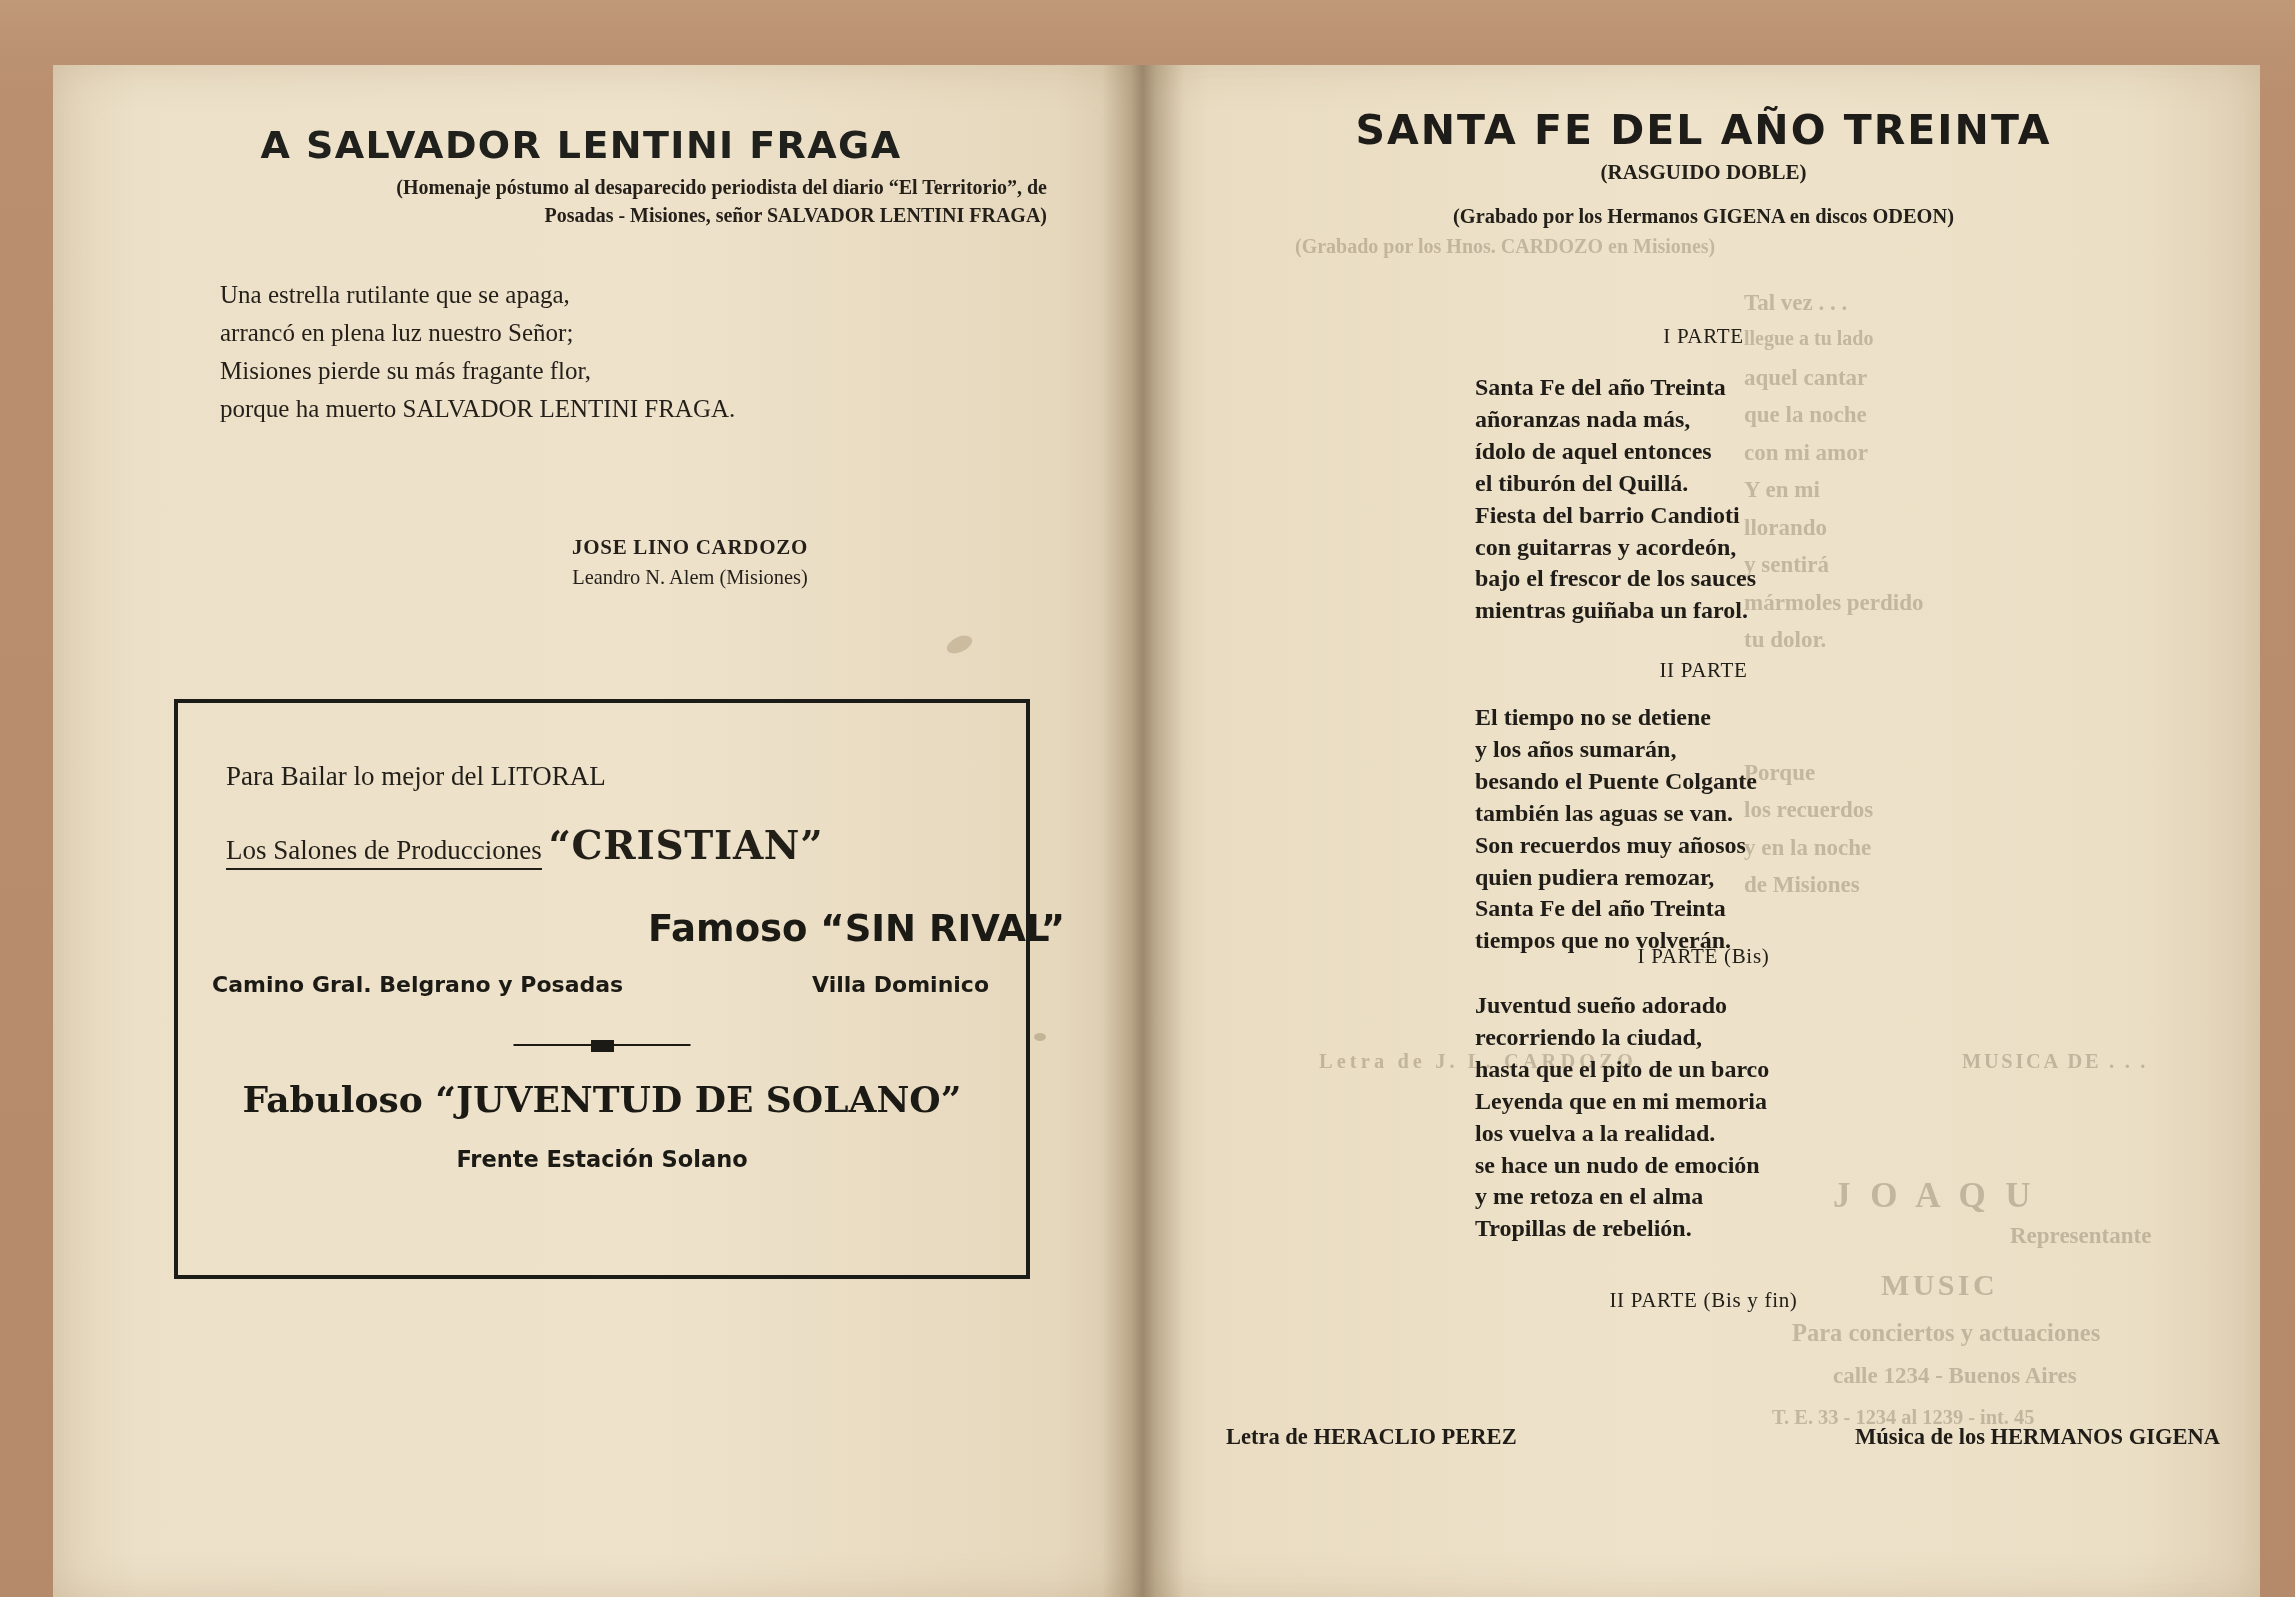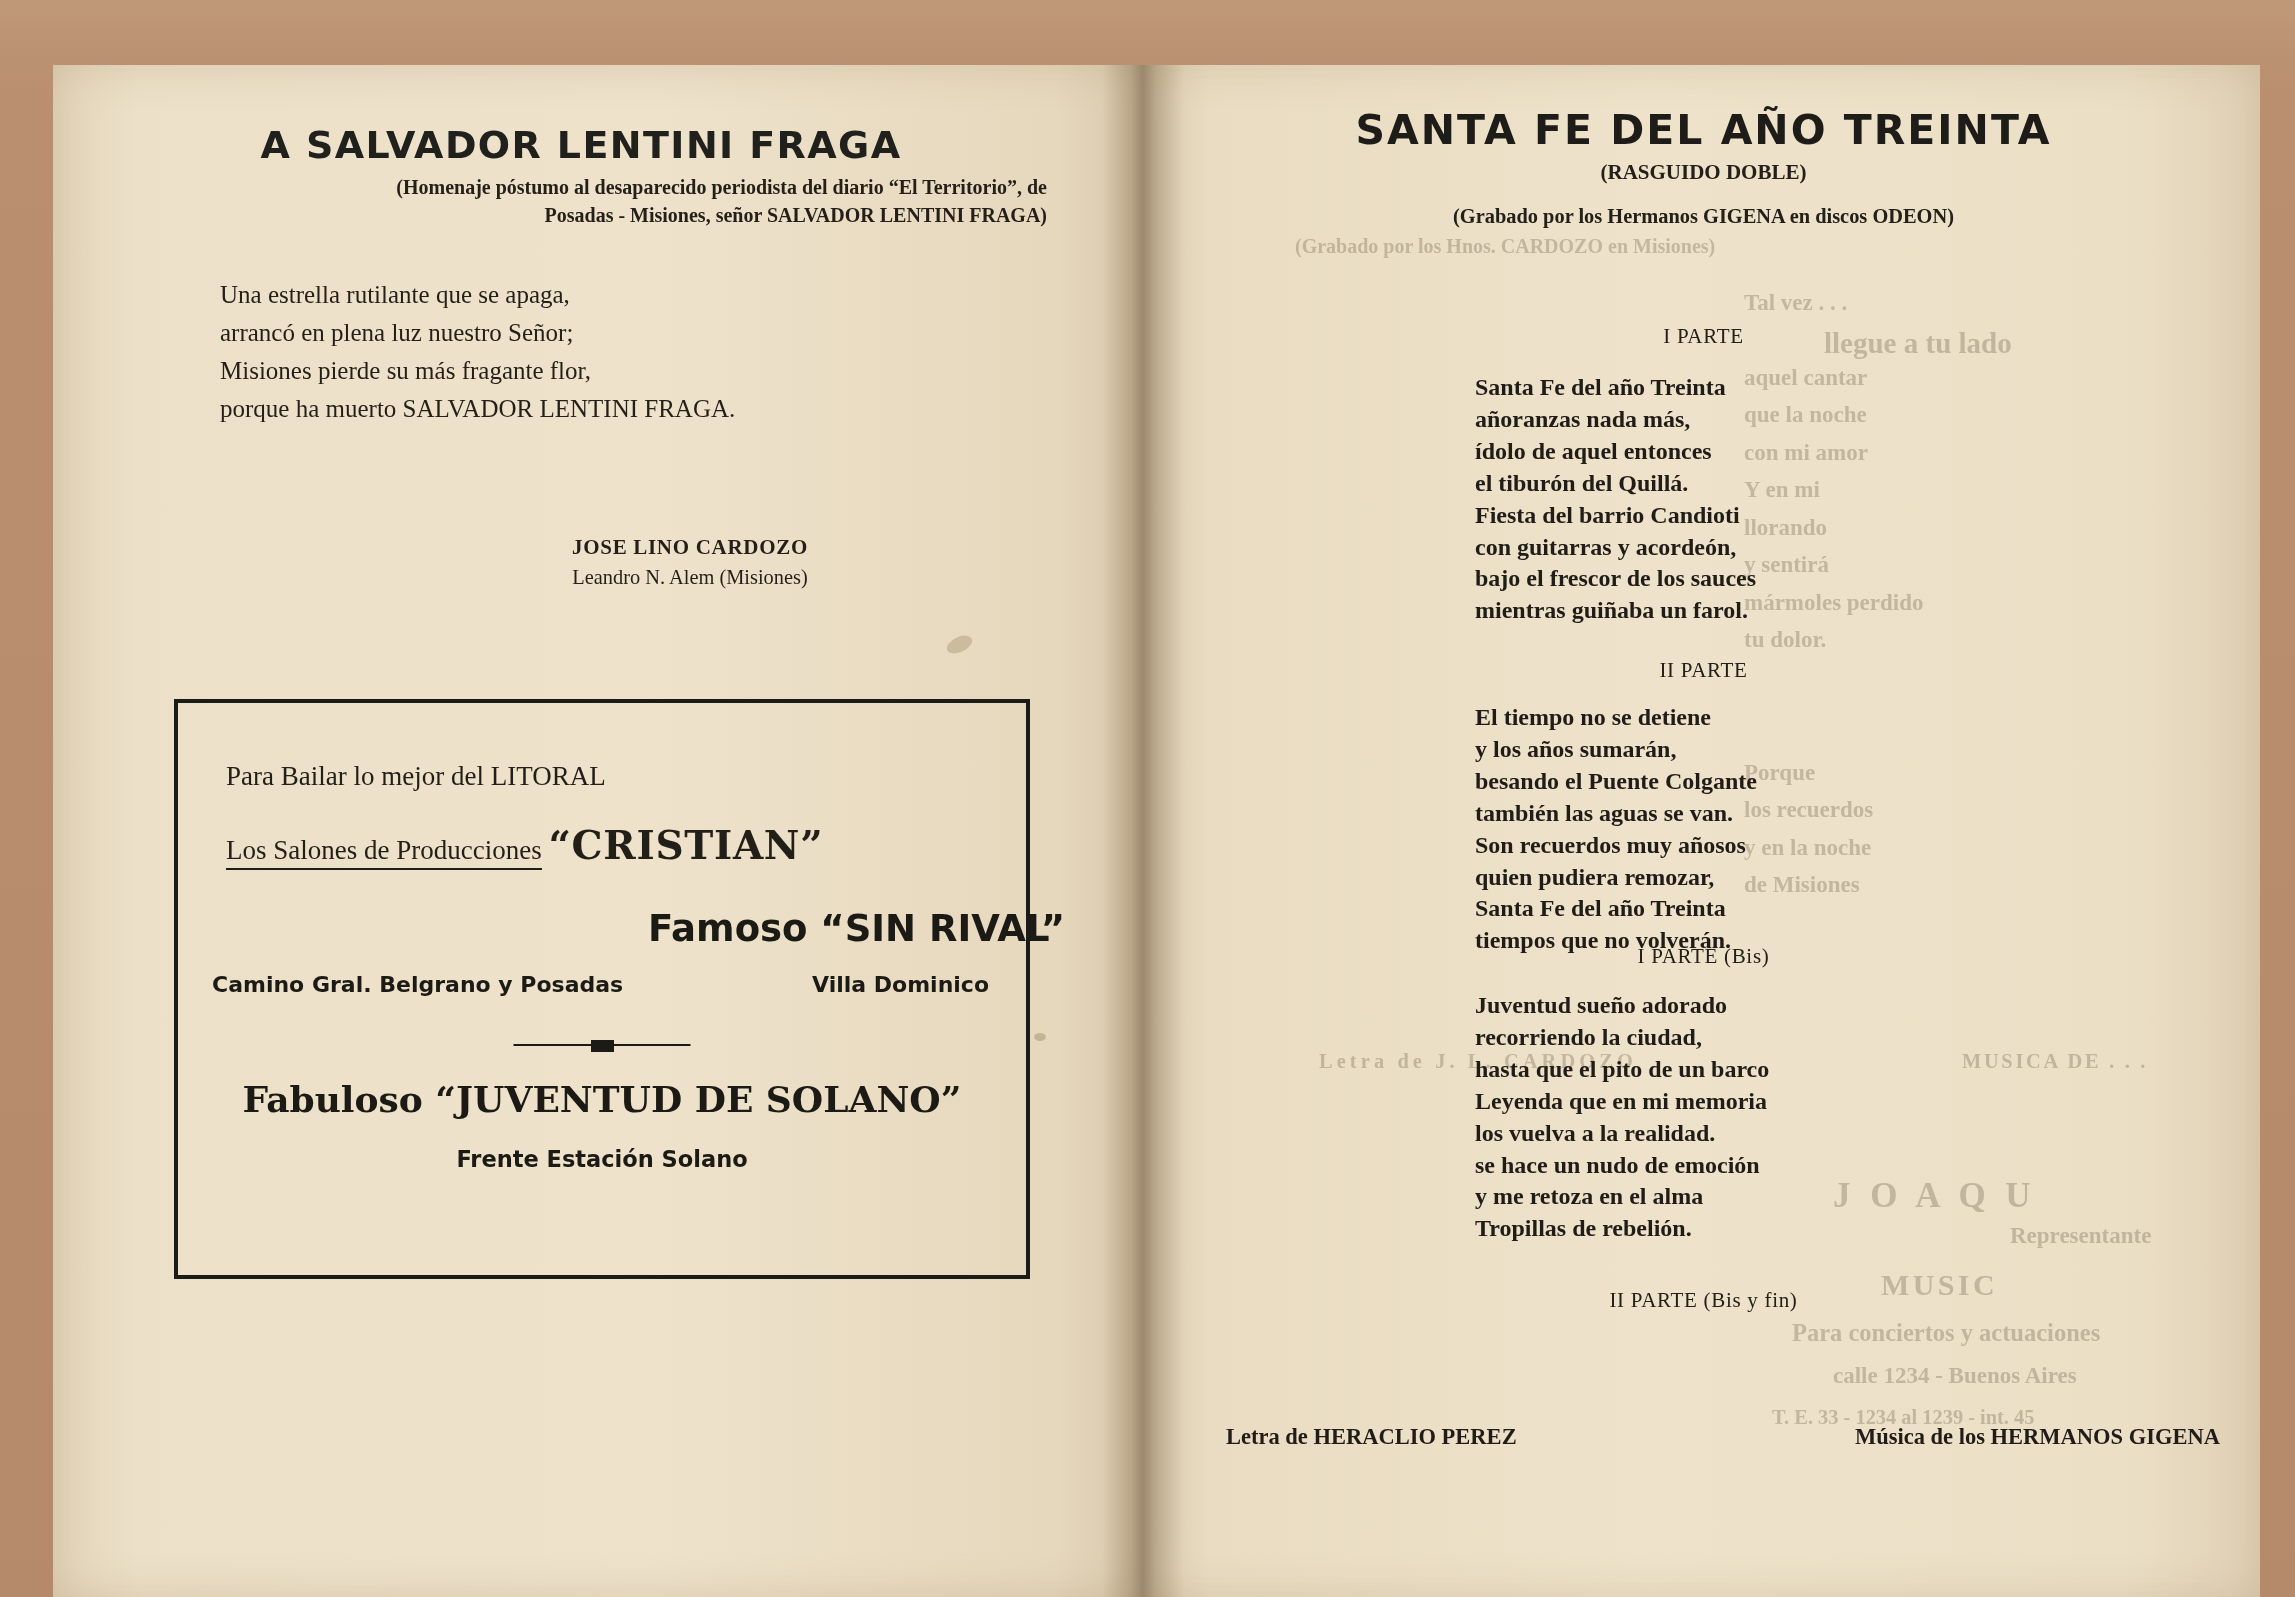--- a/index.html
+++ b/index.html
@@ -214,21 +214,21 @@
     </div>
 
     <div class="gutter"></div>
 
     <div class="song-title">SANTA FE DEL AÑO TREINTA</div>
     <div class="song-kind">(RASGUIDO DOBLE)</div>
     <div class="song-note">(Grabado por los Hermanos GIGENA en discos ODEON)</div>
 
     <div class="bleed" style="left:1295px;top:170px;font-size:20px;">(Grabado por los Hnos. CARDOZO en Misiones)</div>
     <div class="bleed" style="left:1744px;top:225px;font-size:23px;">Tal vez . . .</div>
-    <div class="bleed" style="left:1824px;top:262px;font-size:29px;">llegue a tu lado</div>
+    <div class="bleed" style="left:1744px;top:262px;font-size:20px;">llegue a tu lado</div>
     <div class="bleed" style="left:1744px;top:300px;font-size:23px;">aquel cantar</div>
     <div class="bleed" style="left:1744px;top:337px;font-size:23px;">que la noche</div>
     <div class="bleed" style="left:1744px;top:375px;font-size:23px;">con mi amor</div>
     <div class="bleed" style="left:1744px;top:412px;font-size:23px;">Y en mi</div>
     <div class="bleed" style="left:1744px;top:450px;font-size:23px;">llorando</div>
     <div class="bleed" style="left:1744px;top:487px;font-size:23px;">y sentirá</div>
     <div class="bleed" style="left:1744px;top:525px;font-size:23px;">mármoles perdido</div>
     <div class="bleed" style="left:1744px;top:562px;font-size:23px;">tu dolor.</div>
     <div class="bleed" style="left:1744px;top:695px;font-size:23px;">Porque</div>
     <div class="bleed" style="left:1744px;top:732px;font-size:23px;">los recuerdos</div>

